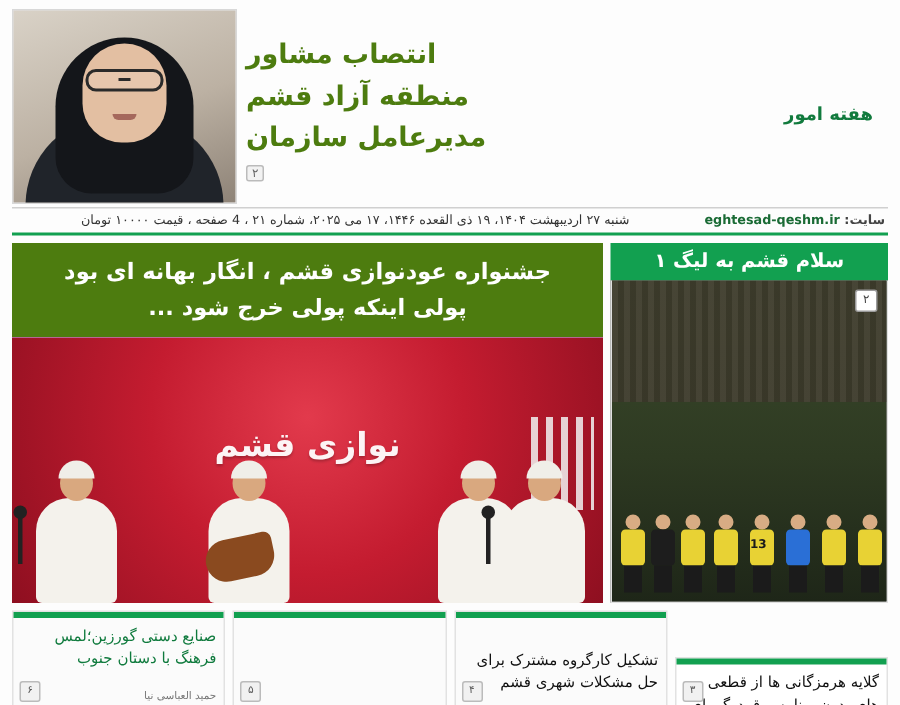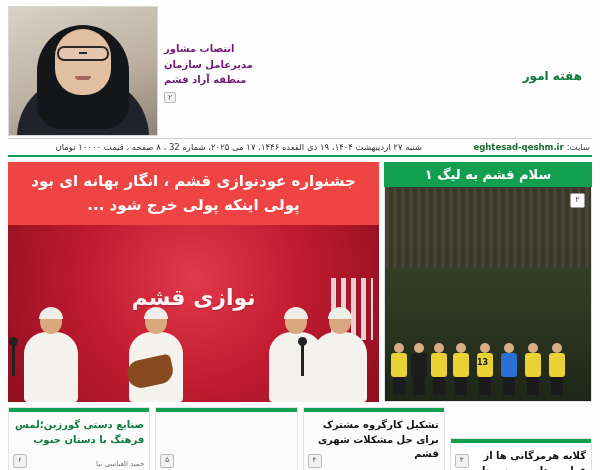--- a/index.html
+++ b/index.html
@@ -59,23 +59,23 @@
   .headline-col {
     flex: 1;
     display: flex;
     flex-direction: column;
     align-items: flex-end;
     justify-content: center;
     padding: 2px 8px 2px 6px;
     box-sizing: border-box;
   }
   .headline-col .line {
-    font-size: 10px;
-    font-weight: bold;
-    color: #701a75;
+    font-size: 18px;
+    font-weight: bold;
+    color: #4d7c0f;
     line-height: 1.55;
     text-align: right;
     white-space: nowrap;
   }
   .headline-col .pagenum {
     font-size: 8px;
     color: #666;
     border: 1px solid #bbb;
     border-radius: 2px;
     padding: 0 3px;
@@ -177,44 +177,44 @@
     flex: 1;
     text-align: center;
     letter-spacing: 0;
     white-space: nowrap;
   }
   .infobar .site-info {
     white-space: nowrap;
     color: #1a6b35;
     font-weight: bold;
   }
-  .infobar .site-label { color:#444; font-weight: normal; }
+  .infobar .site-label { color:#444; font-weight: bold; }
 
   
   .middle {
     display: flex;
     flex-direction: row;
     margin-top: 5px;
     height: 240px;
     gap: 5px;
   }
   .col-right {
-    width: 208px;
+    width: 185px;
     display: flex;
     flex-direction: column;
     flex: none;
   }
   .col-left {
     flex: 1;
     display: flex;
     flex-direction: column;
   }
 
   .lead-title {
-    background: #ef4444;
+    background: #4d7c0f;
     color: #ffffff;
     font-size: 15px;
     font-weight: bold;
     text-align: center;
     line-height: 1.6;
     padding: 7px 8px 8px 8px;
     box-sizing: border-box;
   }
   .lead-photo {
     flex: 1;
@@ -373,21 +373,21 @@
     border: 1px solid #e2e2e2;
     background: #fbfbfb;
     box-sizing: border-box;
     padding: 4px 5px 5px 5px;
     display: flex;
     flex-direction: column;
     justify-content: flex-start;
   }
   .bcell .btxt {
     font-size: 10px;
-    font-weight: bold;
+    font-weight: normal;
     color: #111;
     line-height: 1.45;
     text-align: right;
   }
   .bcell.green .btxt { color: #0f7a3d; }
   .bcell .byline {
     position: absolute;
     bottom: 2px;
     right: 5px;
     font-size: 7px;
@@ -419,41 +419,41 @@
 <div class="page">
 
   <div class="masthead">
 
     <div class="logo-block">
       <div class="logo-sub">هفته امور</div>
     </div>
 
     <div class="headline-col">
       <div class="line">انتصاب مشاور</div>
+      <div class="line">منطقه آزاد قشم</div>
       <div class="line">مدیرعامل سازمان</div>
-      <div class="line">منطقه آزاد قشم</div>
       <div class="pagenum">۲</div>
     </div>
 
     <div class="portrait">
       <div class="bg-wall"></div>
       <div class="shoulders"></div>
       <div class="scarf"></div>
       <div class="face"></div>
       <div class="glasses"></div>
       <div class="mouth"></div>
     </div>
   </div>
 
   <div class="infobar">
     <span class="site-info">
       <span class="site-label">سایت:</span>
       <span>eghtesad-qeshm.ir</span>
     </span>
-    <span class="date-info">شنبه ۲۷ اردیبهشت ۱۴۰۴، ۱۹ ذی القعده ۱۴۴۶، ۱۷ می ۲۰۲۵، شماره 32 ، ۸ صفحه ، قیمت ۱۰۰۰۰ تومان</span>
+    <span class="date-info">شنبه ۲۷ اردیبهشت ۱۴۰۴، ۱۹ ذی القعده ۱۴۴۶، ۱۷ می ۲۰۲۵، شماره ۲۱ ، 4 صفحه ، قیمت ۱۰۰۰۰ تومان</span>
   </div>
 
   <div class="middle">
 
     <div class="col-right">
       <div class="sport-title">سلام قشم به لیگ ۱</div>
       <div class="sport-photo">
         <div class="pitch"></div>
         <div class="crowd"></div>
         <div class="player p1">
@@ -540,21 +540,21 @@
   <div class="bottom">
 
     <div class="bcell firstcell">
       <div class="topstrip" style="position:absolute;top:0;left:0;right:0;"></div>
       <div class="btxt" style="margin-top:6px;">گلایه هرمزگانی ها از قطعی های بدون برنامه برق درگرمای هوا</div>
       <div class="pg">۳</div>
     </div>
 
     <div class="bcell">
       <div class="topstrip" style="position:absolute;top:0;left:0;right:0;"></div>
-      <div class="btxt" style="margin-top:6px;">تشکیل کارگروه مشترک برای حل مشکلات شهری قشم</div>
+      <div class="btxt" style="margin-top:22px;">تشکیل کارگروه مشترک برای حل مشکلات شهری قشم</div>
       <div class="pg">۴</div>
     </div>
 
     <div class="bcell">
       <div class="topstrip" style="position:absolute;top:0;left:0;right:0;"></div>
       <div class="pg">۵</div>
     </div>
 
     <div class="bcell green">
       <div class="topstrip" style="position:absolute;top:0;left:0;right:0;"></div>

